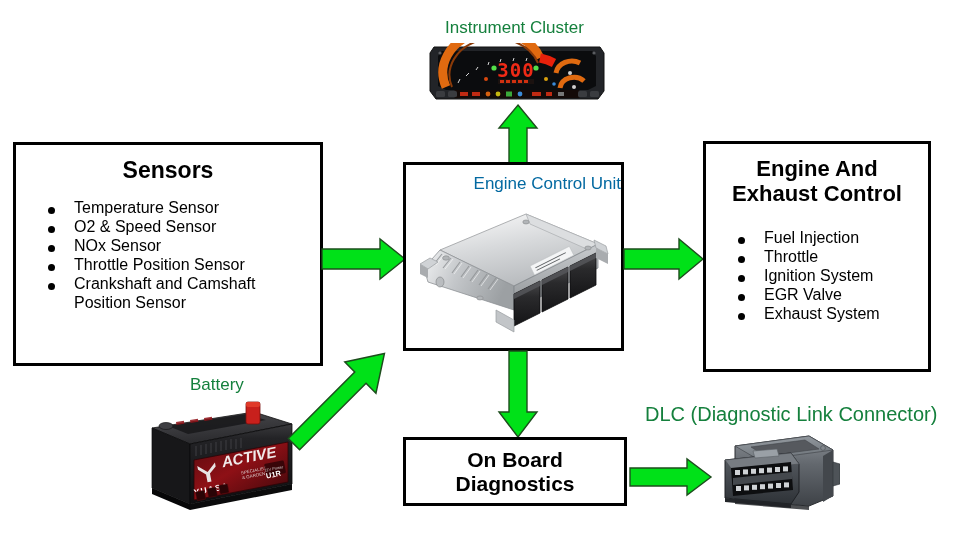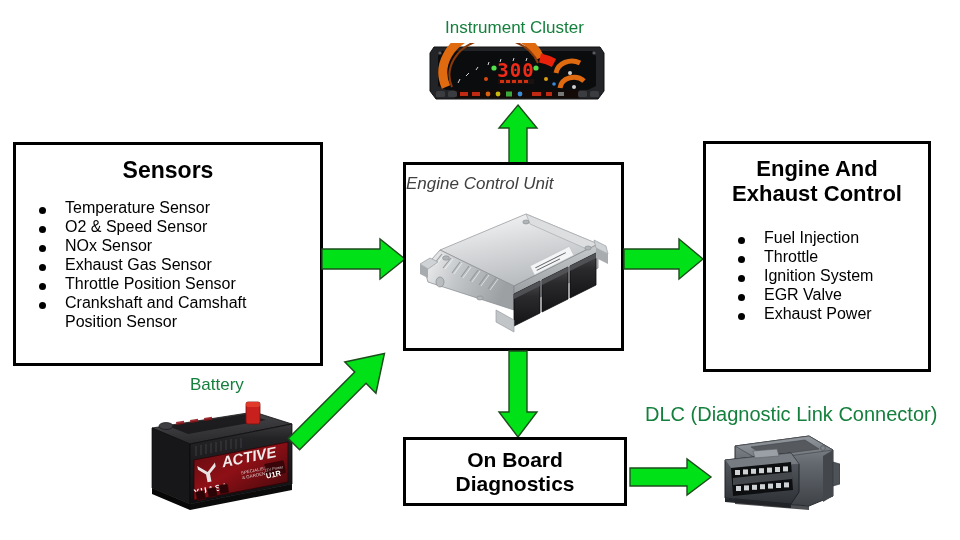--- a/index.html
+++ b/index.html
@@ -26,23 +26,22 @@
     border: 3px solid #000000;
     box-sizing: border-box;
   }
   .box-title {
     font-weight: bold;
     text-align: center;
     color: #000;
     line-height: 1.15;
   }
   .plain-title {
-    text-align: left;
-    color: #404040;
-    font-style: italic;
+    text-align: right;
+    color: #0369a1;
   }
 
   
   ul.bullets {
     list-style: none;
     margin: 0;
     padding: 0;
   }
   ul.bullets li {
     position: relative;
@@ -164,25 +163,24 @@
   </div>
 
   <div class="arrow" style="left:497px; top:104px; width:42px; height:60px;">
     <svg width="42" height="60" viewBox="0 0 42 60">
       <polygon points="21,1 40,24 30,24 30,59 12,59 12,24 2,24" fill="#00e118" stroke="#1d4d1d" stroke-width="1.4"></polygon>
     </svg>
   </div>
 
   <div class="box" style="left:13px; top:142px; width:310px; height:224px;">
     <div class="box-title" style="font-size:23px; margin-top:12px;">Sensors</div>
-    <ul class="bullets" style="font-size:16px; margin-top:16px; padding-left:15px;">
+    <ul class="bullets" style="font-size:16px; margin-top:16px; padding-left:24px;">
       <li>Temperature Sensor</li>
       <li>O2 &amp; Speed Sensor</li>
       <li>NOx Sensor</li>
-      <li>Exhaust Gas Sensor</li>
       <li>Throttle Position Sensor</li>
       <li>Crankshaft and Camshaft</li>
       <li class="cont">Position Sensor</li>
     </ul>
   </div>
 
   <div class="arrow" style="left:322px; top:238px; width:84px; height:42px;">
     <svg width="84" height="42" viewBox="0 0 84 42">
       <polygon points="0,11 58,11 58,1 83,21 58,41 58,31 0,31" fill="#00e118" stroke="#1d4d1d" stroke-width="1.4"></polygon>
     </svg>
@@ -283,21 +281,21 @@
   <div class="box" style="left:703px; top:141px; width:228px; height:231px;">
     <div class="box-title" style="font-size:22px; margin-top:12px;text-align:center;">
       <div>Engine And</div>
       <div>Exhaust Control</div>
     </div>
     <ul class="bullets" style="font-size:16px; margin-top:22px; padding-left:24px;">
       <li>Fuel Injection</li>
       <li>Throttle</li>
       <li>Ignition System</li>
       <li>EGR Valve</li>
-      <li>Exhaust Power</li>
+      <li>Exhaust System</li>
     </ul>
   </div>
 
   <div class="label" style="left:190px; top:375px; font-size:17px;">Battery</div>
 
   <div class="battery" style="left:146px; top:398px; width:150px; height:118px;">
     <svg width="150" height="118" viewBox="0 0 150 118">
       <defs>
         <linearGradient id="batFront" x1="0" y1="0" x2="0" y2="1">
           <stop offset="0%" stop-color="#3a3a3d"></stop>

